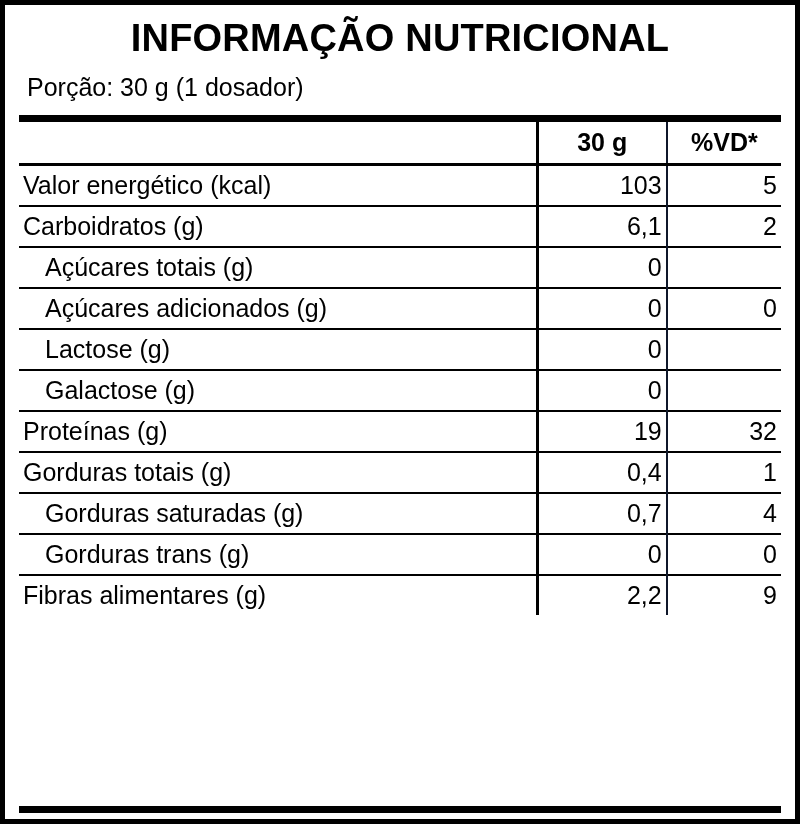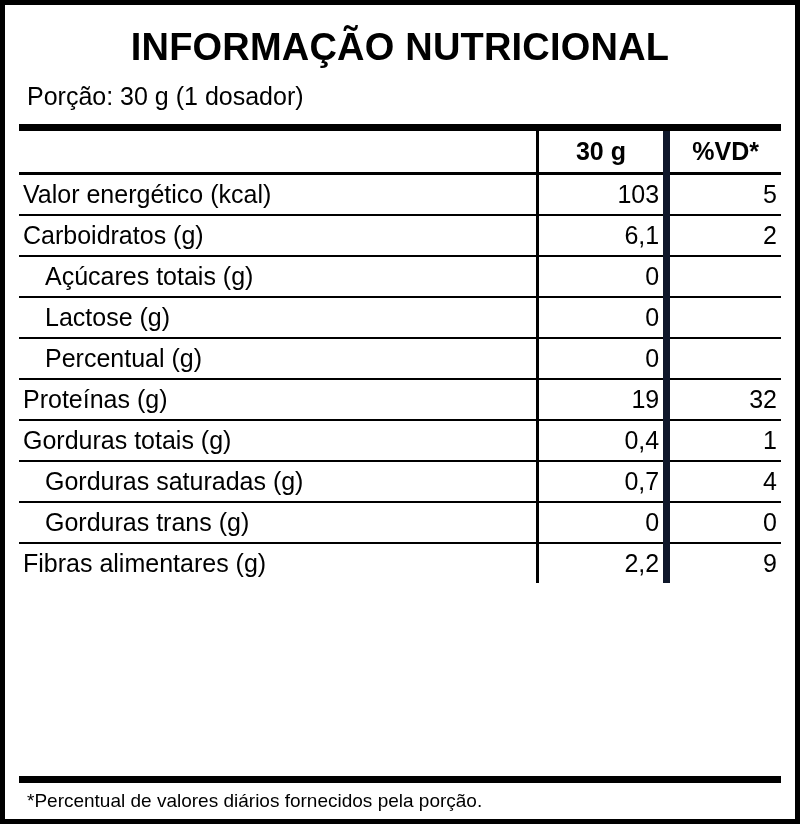--- a/index.html
+++ b/index.html
@@ -13,21 +13,21 @@
     font-family: "Liberation Sans", sans-serif;
     color: #000000;
     -webkit-font-smoothing: antialiased;
   }
 
   .label-panel {
     box-sizing: border-box;
     width: 800px;
     height: 824px;
     border: 5px solid #000000;
-    padding: 17px 14px 6px 14px;
+    padding: 8px 14px 6px 14px;
     display: flex;
     flex-direction: column;
   }
 
   .label-title {
     text-align: center;
     font-size: 38px;
     font-weight: bold;
     letter-spacing: 0.2px;
     line-height: 1.05;
@@ -98,21 +98,21 @@
 
   td.val, td.vd, th.val, th.vd {
     text-align: right;
   }
 
   
   th.val, td.val {
     border-left: 3px solid #000000;
   }
   th.vd, td.vd {
-    border-left: 7px solid #0f172a;
+    border-left: 2px solid #0f172a;
   }
 
   .footnote-rule {
     border-top: 7px solid #000000;
     margin-top: 0;
   }
 
   .footnote {
     font-size: 19px;
     padding: 7px 0 0 8px;
@@ -155,26 +155,31 @@
           <td class="name">Carboidratos (g)</td>
           <td class="val">6,1</td>
           <td class="vd">2</td>
         </tr>
         <tr>
           <td class="name indent">Açúcares totais (g)</td>
           <td class="val">0</td>
           <td class="vd"></td>
         </tr>
         <tr>
+          <td class="name indent">Açúcares adicionados (g)</td>
+          <td class="val">0</td>
+          <td class="vd">0</td>
+        </tr>
+        <tr>
           <td class="name indent">Lactose (g)</td>
           <td class="val">0</td>
           <td class="vd"></td>
         </tr>
         <tr>
-          <td class="name indent">Percentual (g)</td>
+          <td class="name indent">Galactose (g)</td>
           <td class="val">0</td>
           <td class="vd"></td>
         </tr>
         <tr>
           <td class="name">Proteínas (g)</td>
           <td class="val">19</td>
           <td class="vd">32</td>
         </tr>
         <tr>
           <td class="name">Gorduras totais (g)</td>
@@ -195,15 +200,14 @@
           <td class="name">Fibras alimentares (g)</td>
           <td class="val">2,2</td>
           <td class="vd">9</td>
         </tr>
       </tbody>
   </table>
 
   <div style="flex:1 1 auto"></div>
 
   <div class="footnote-rule"></div>
-  <div class="footnote">*Percentual de valores diários fornecidos pela porção.</div>
 
 </div>
 
 </body></html>

